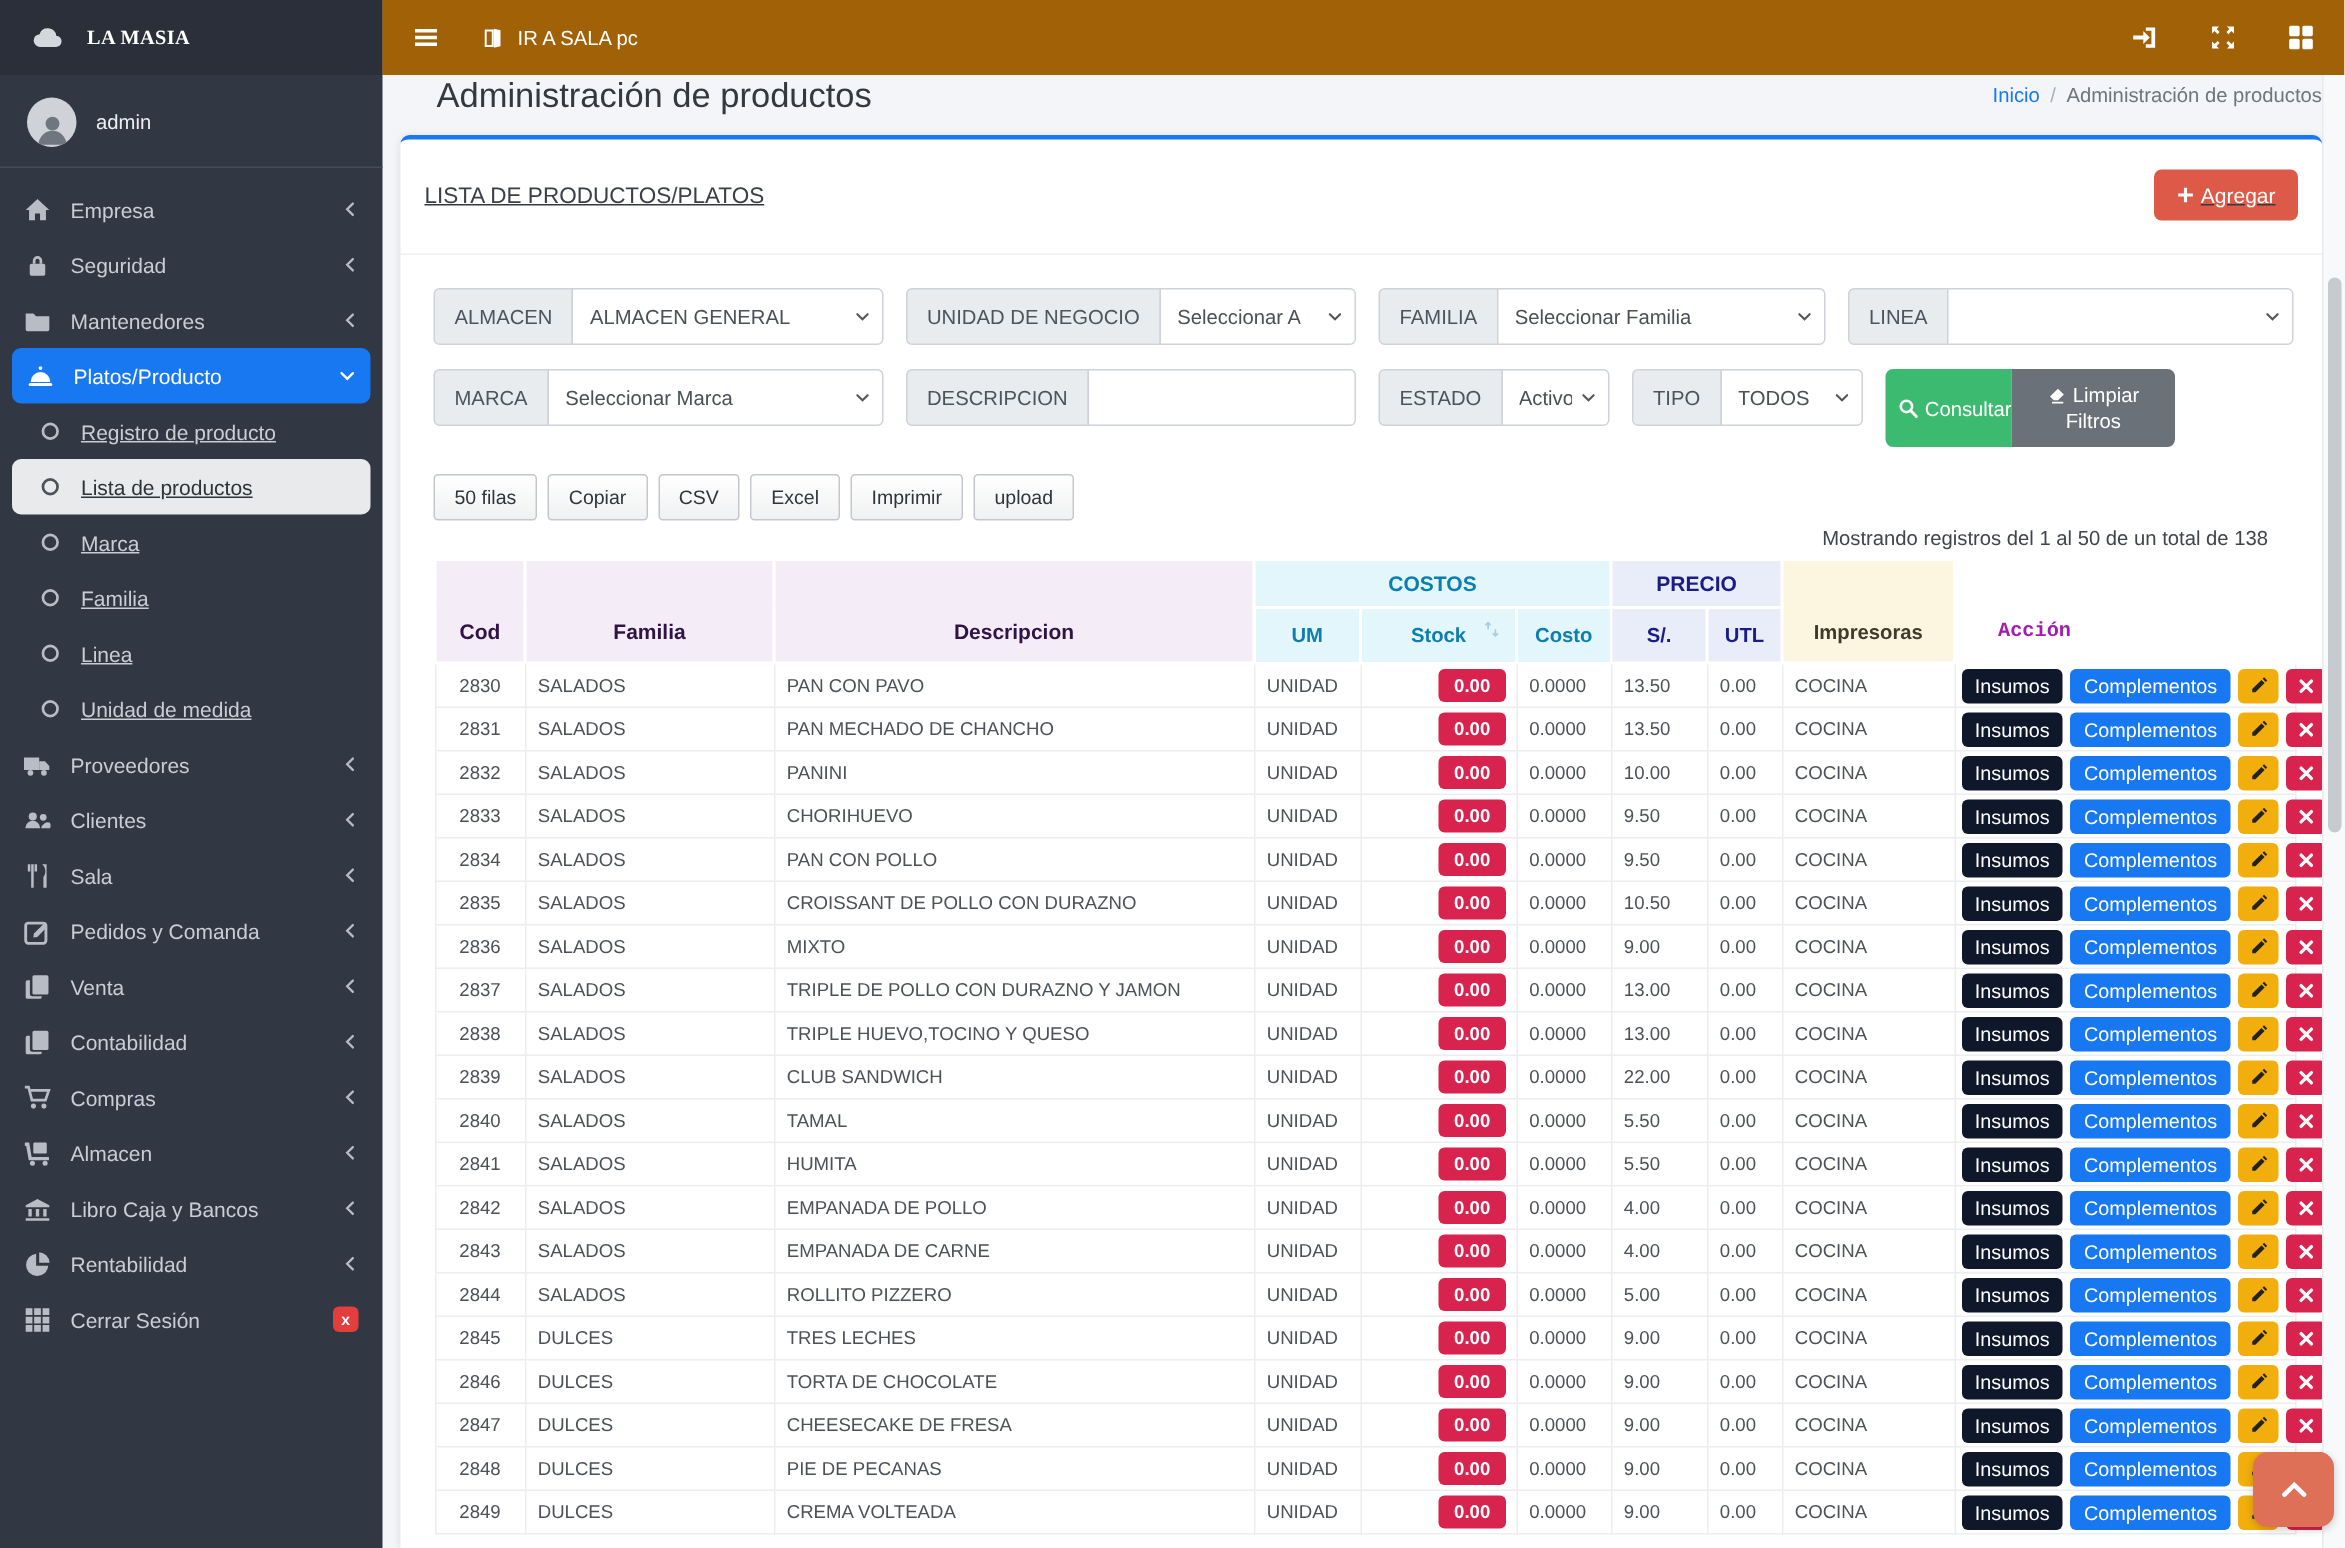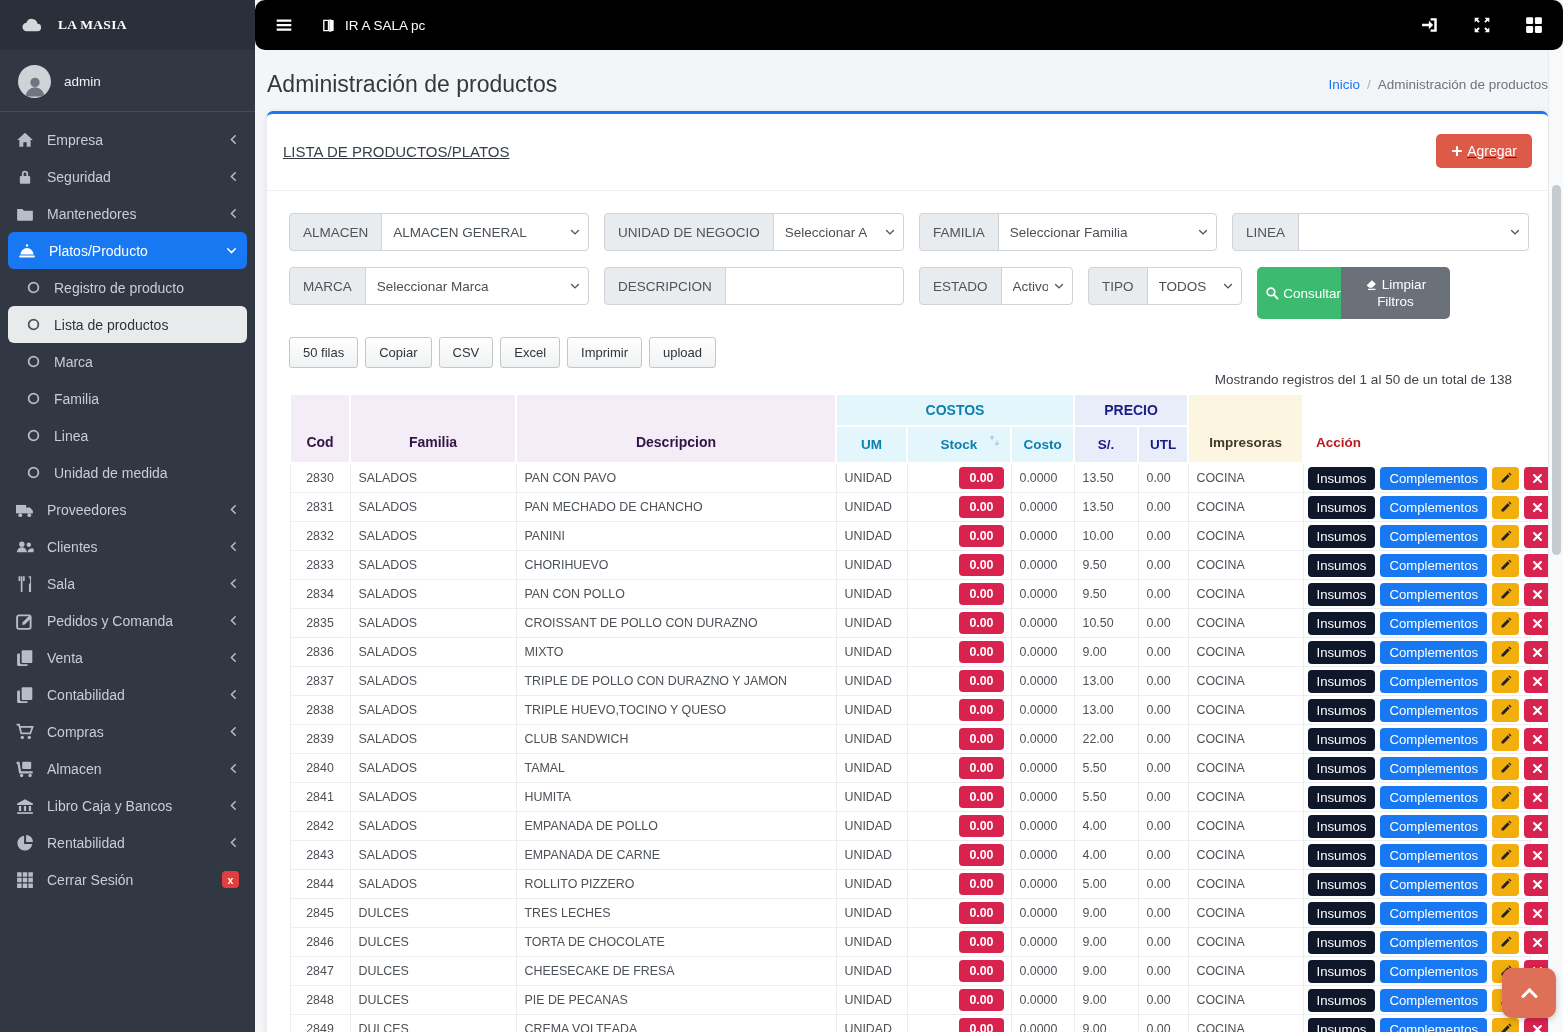--- a/index.html
+++ b/index.html
@@ -18,38 +18,38 @@
   .user { display:flex; align-items:center; gap:13px; padding:15px 18px 13px; color:#eef0f3; font-size:13.5px; border-bottom:1px solid #454c59; }
   .avatar { width:33px; height:33px; border-radius:50%; background:#cfd3d8; display:flex; align-items:flex-end; justify-content:center; overflow:hidden; }
   .avatar .ic { width:24px; height:24px; color:#6f7680; }
   .nav { padding:9px 0; }
   .nav-item { height:37px; display:flex; align-items:center; gap:13px; padding:0 16px; font-size:14px; color:#c9cdd4; cursor:pointer; }
   .nav-item .mi { width:18px; height:18px; color:#b7bcc5; flex:0 0 18px; justify-content:center; }
   .nav-item .lbl { flex:1; white-space:nowrap; }
   .nav-item .chev { width:11px; height:11px; color:#b7bcc5; }
   .nav-item.active { background:#1778f2; color:#fff; border-radius:6px; margin:0 8px; padding:0 10px; }
   .nav-item.active .mi, .nav-item.active .chev { color:#fff; }
-  .nav-item.sub { padding-left:26px; }
+  .nav-item.sub { padding-left:26px;text-decoration:underline; }
   .nav-item.sub .mi { width:15px; height:15px; flex-basis:15px; }
   .nav-item.sub.active-sub { background:#e9eaeb; color:#2e3338; border-radius:6px; margin:0 8px; padding-left:18px; }
   .nav-item.sub.active-sub .mi { color:#4c525a; }
   .xbadge { margin-left:auto; background:#e33e3e; color:#fff; width:17px; height:17px; border-radius:4px; font-size:10.5px; font-weight:bold; display:flex; align-items:center; justify-content:center; }
 
   
   .main { flex:1; display:flex; flex-direction:column; min-width:0; }
-  .navbar { height:50px; background:#000000; display:flex; align-items:center; padding:0 20px; color:#fff; flex:0 0 50px;border-radius:10px; }
+  .navbar { height:50px; background:#a16207; display:flex; align-items:center; padding:0 20px; color:#fff; flex:0 0 50px; }
   .navbar .nav-ic { width:18px; height:18px; color:#fff; cursor:pointer; }
   .sala { display:flex; align-items:center; gap:9px; margin-left:28px; font-size:13.5px; color:#fff; cursor:pointer; }
   .sala .ic { width:15px; height:15px; }
   .spacer { flex:1; }
   .navbar .right-ic { margin-left:34px; }
 
   .work { flex:1; display:flex; min-height:0; }
   .content { width:1293px; display:flex; flex-direction:column; min-height:0; }
-  .page-head { display:flex; align-items:center; justify-content:space-between; padding:21px 0 13px 12px; }
+  .page-head { display:flex; align-items:center; justify-content:space-between; padding:0 0 13px 12px;margin-left:24px; }
   .page-head h1 { font-size:23px; font-weight:400; color:#35393e; }
   .breadcrumb { font-size:13.5px; }
   .bc-home { color:#1778f2; cursor:pointer; }
   .bc-sep { color:#a9b0b7; margin:0 7px; }
   .bc-cur { color:#6d757d; }
 
   .card { margin-left:12px; flex:1; background:#fff; border-top:3px solid #1778f2; border-radius:6px 6px 0 0; box-shadow:0 1px 6px rgba(0,0,0,.10); display:flex; flex-direction:column; min-height:0; }
   .card-header { display:flex; align-items:center; justify-content:space-between; padding:20px 16px 22px; border-bottom:1px solid #eef0f2;text-decoration:underline; }
   .card-title { font-size:15px; color:#3b4045; }
   .btn-agregar { background:#dc5a47; color:#fff; border:none; border-radius:5px; padding:9px 15px; font-size:14px; display:flex; align-items:center; gap:4px; cursor:pointer; font-family:inherit; }
@@ -77,21 +77,21 @@
   .meta { text-align:right; margin:4px 24px 6px 0; font-size:13.5px; color:#3f454b; }
 
   table { border-collapse:collapse; table-layout:fixed; width:1240px; margin-left:12px; font-size:12.4px; color:#4b5157; }
   thead th { border:2px solid #fff; font-weight:bold; padding:7px 6px; }
   .h-main { background:#f4ecf7; color:#311445; font-size:14px; vertical-align:bottom; padding-bottom:12px; }
   .h-costos { background:#e2f6fc; color:#0d7fae; font-size:14px; }
   .h-precio { background:#e9ecf9; color:#1b1d86; font-size:14px; }
   .h-sub-c { background:#e2f6fc; color:#0d7fae; font-size:13.5px; padding:10px 6px; position:relative; }
   .h-sub-p { background:#e9ecf9; color:#1b1d86; font-size:13.5px; padding:10px 6px; }
   .h-imp { background:#fcf5df; color:#3f3a2c; font-size:13.5px; vertical-align:bottom; padding-bottom:12px; }
-  .h-acc { background:#fff; color:#b91c1c; font-size:13.5px; text-align:left; padding-left:12px; vertical-align:bottom; padding-bottom:12px; }
+  .h-acc { background:#fff; color:#a21caf; font-size:13.5px; text-align:left; padding-left:28px; vertical-align:bottom; padding-bottom:12px;font-family:Liberation Mono, monospace; }
   .sortic { position:absolute; right:9px; top:7px; width:13px; height:13px; color:#a9cbe8; cursor:pointer; }
   tbody td { border:1px solid #ebedf0; padding:3px 8px; height:29px; }
   td.c-cod { text-align:center; }
   td.c-num { text-align:left; }
   td.c-stock { text-align:right; padding-right:7px; }
   .badge-stock { display:inline-block; background:#d9234f; color:#fff; font-weight:bold; font-size:12.4px; padding:4px 10px; border-radius:4px; }
   td.c-act { padding:2px 4px; white-space:nowrap; }
   .b-ins,.b-comp,.b-edit,.b-del { border:none; border-radius:4px; height:23px; color:#fff; font-size:13.2px; margin-right:5px; cursor:pointer; vertical-align:middle; font-family:inherit; display:inline-flex; align-items:center; justify-content:center; }
   .b-ins { background:#0f172a; padding:0 9px; }
   .b-comp { background:#1778f2; padding:0 9px; }

